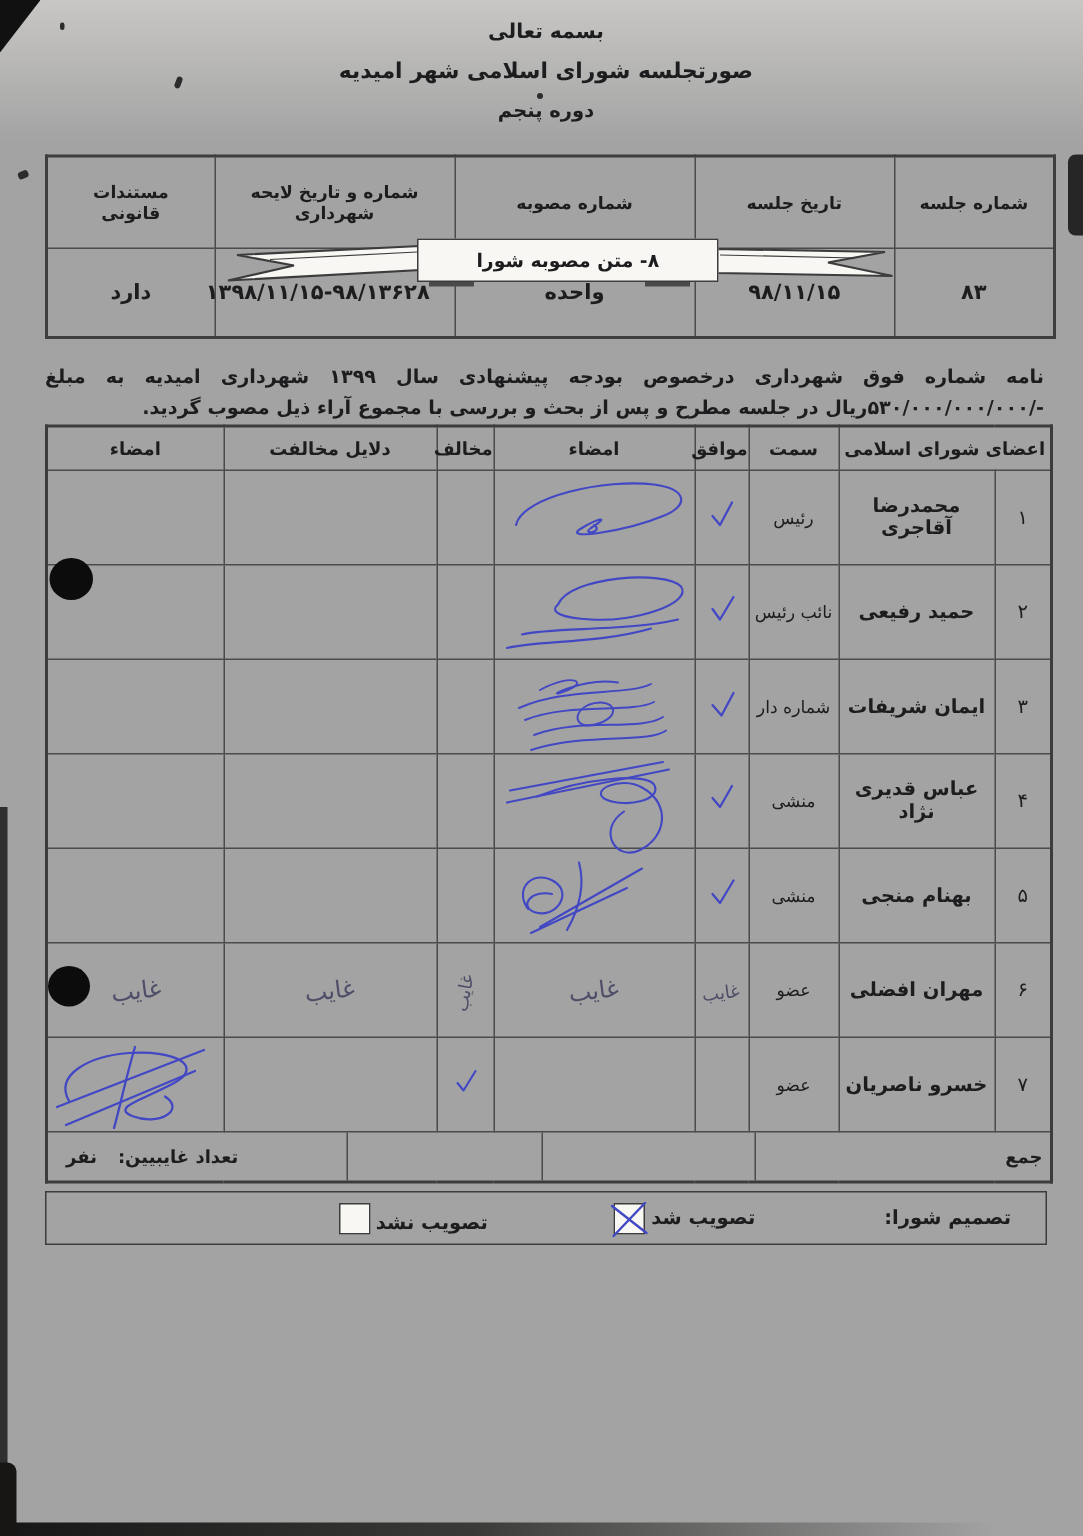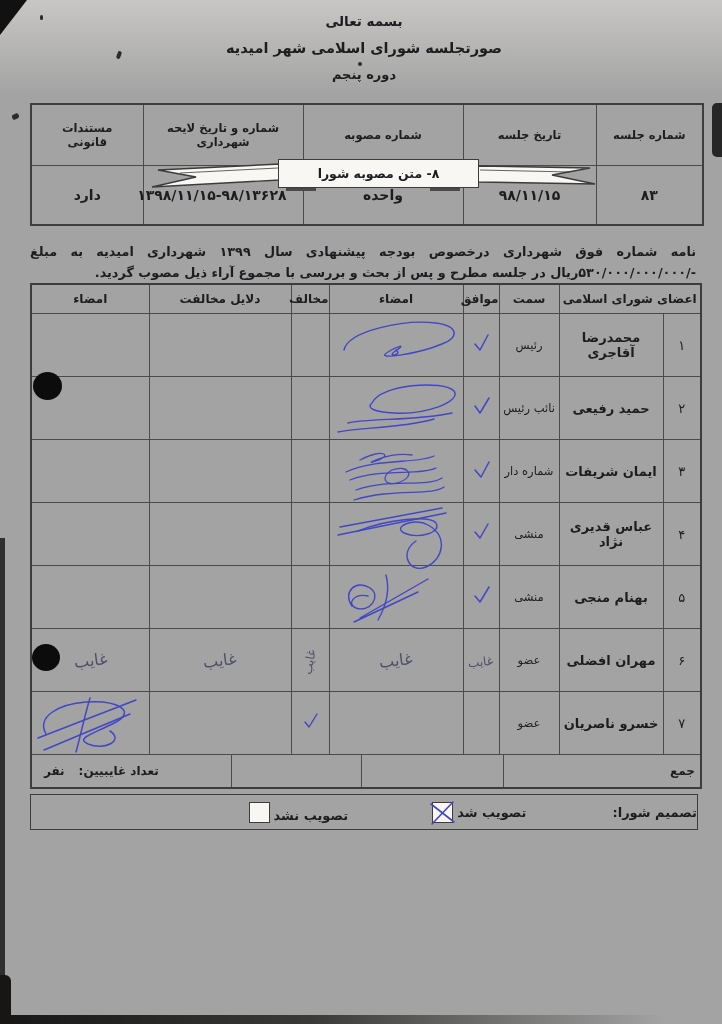--- a/index.html
+++ b/index.html
@@ -64,21 +64,21 @@
   .total-flex .cell{border-left:1px solid #4b4b4b;display:flex;align-items:center;font-size:12px;font-weight:bold;direction:rtl;}
   .total-flex .cell:last-child{border-left:none;}
   .c-jam{width:193px;justify-content:flex-start;padding-right:5px;}
   .c-e1{width:142px;}
   .c-e2{width:130px;}
   .c-abs{width:197px;justify-content:flex-end;padding-left:4px;}
   .c-abs .unit{margin-right:14px;margin-left:8px;}
   
   .decision{position:absolute;left:30px;top:794px;width:668px;height:36px;border:1.8px solid #3c3c3c;
     box-sizing:border-box;display:flex;direction:rtl;align-items:center;font-size:13px;font-weight:bold;}
-  .dec-label{margin-right:0;}
+  .dec-label{margin-right:23px;}
   .dec-approved{margin-right:86px;display:flex;align-items:center;}
   .dec-rejected{margin-right:84px;display:flex;align-items:flex-end;}
   .cbox{width:19px;height:19px;border:1.6px solid #3c3c3c;margin-right:4px;position:relative;background:#f8f7f4;}
   .cbox svg{position:absolute;left:-4px;top:-3px;overflow:visible;}
   .pen{stroke:#4247c4;fill:none;stroke-linecap:round;stroke-linejoin:round;}
 </style>
 </head>
 <body>
 
 <div class="page">

